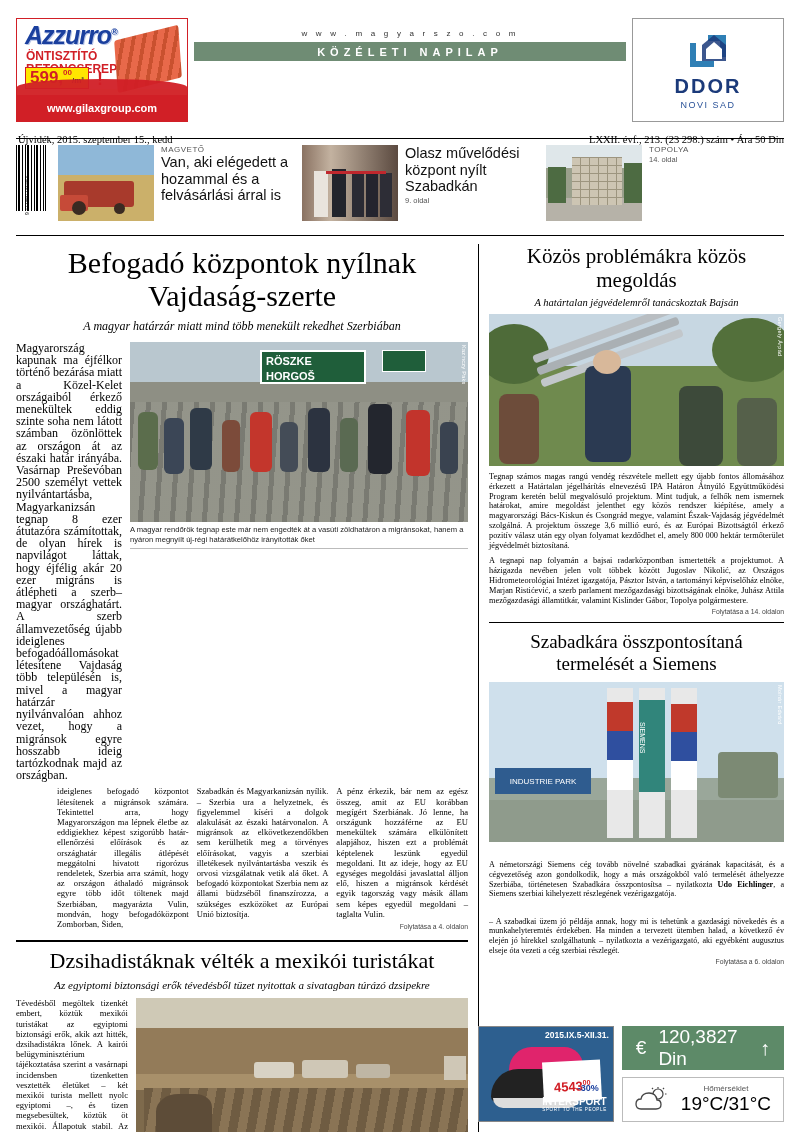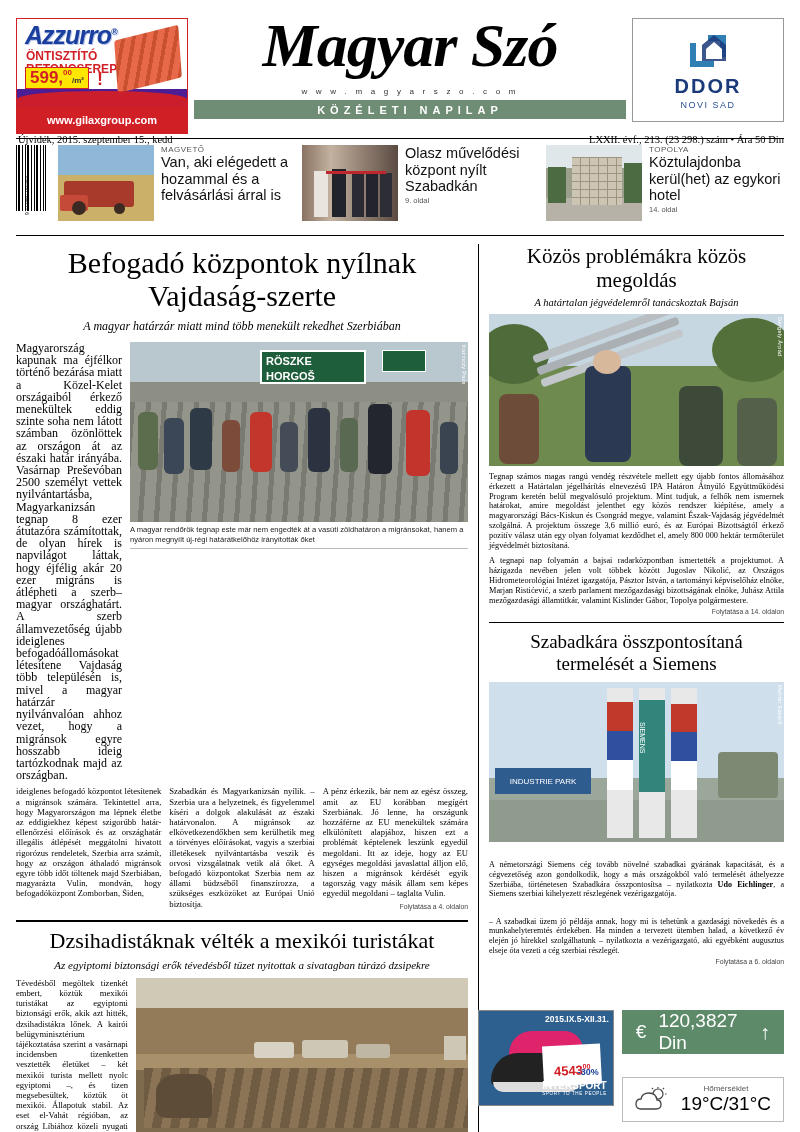--- a/index.html
+++ b/index.html
@@ -10,21 +10,21 @@
     background: #ffffff;
     font-family: "Liberation Serif", "DejaVu Serif", serif;
     color: #000;
     overflow: hidden;
   }
   .page { position: relative; width: 800px; height: 1132px; padding: 0 16px; }
 
   
   .masthead { display: flex; align-items: flex-start; height: 132px; padding-top: 18px; }
   .ad-azzurro {
-    width: 172px; height: 116px; border: 1px solid #d11f26; background:#4c1d95;
+    width: 172px; height: 104px; border: 1px solid #d11f26; background:#fef9c3;
     position: relative; overflow: hidden; flex: 0 0 auto;
   }
   .az-top { height: 70px; position: relative; background:#fff; }
   .az-logo {
     font-family: "Liberation Sans", sans-serif; font-weight: bold; font-style: italic;
     font-size: 25px; color: #1a3f9e; letter-spacing: -1px; padding-left: 8px; padding-top: 2px;
     text-shadow: 1px 1px 0 #b9c6e8;
   }
   .az-logo sup { font-size: 9px; vertical-align: super; }
   .az-l2 { font-family:"Liberation Sans",sans-serif; font-weight:bold; font-size:12px; color:#d11f26; padding-left:9px; line-height:13px;}
@@ -120,21 +120,21 @@
     width:100%; height:180px; background:#9aa; position:relative; overflow:hidden;
   }
   .photo-credit {
     position:absolute; right:1px; top:3px; writing-mode: vertical-rl;
     font-size:5.5px; color:#fff; font-family:"Liberation Sans",sans-serif; letter-spacing:.3px;
   }
   .cap {
     font-family:"Liberation Sans",sans-serif; font-size:7.6px; line-height:10px; color:#222;
     padding-top:3px; border-bottom:1px solid #bbb; padding-bottom:3px;
   }
-  .cols3 { display:flex; gap:8px; margin-top:5px; }
+  .cols3 { display:flex; gap:8px; margin-top:5px;margin-left:41px; }
   .cols3 .c { flex:1 1 0; font-size:8.6px; line-height:10.2px; text-align:justify; font-family:"Liberation Serif",serif;}
   .cont-note { font-family:"Liberation Sans",sans-serif; font-size:6.8px; text-align:right; color:#444; margin-top:3px;}
 
   
   .hl-2 { text-align:center; font-size:21px; line-height:24px; font-family:"Liberation Serif",serif;}
   .deck-2 { text-align:center; font-style:italic; font-size:10.5px; margin-top:5px;}
   .photo-r { width:100%; height:152px; background:#8a9; margin-top:6px; position:relative; overflow:hidden;}
   .r-body { font-size:8.3px; line-height:9.8px; text-align:justify; margin-top:6px; font-family:"Liberation Serif",serif;}
   .rule-thin { border-top:1px solid #000; margin:7px 0 0 0;}
 
@@ -163,21 +163,21 @@
   .sh1 { position:absolute; left:12px; bottom:18px; width:86px; height:34px; background:#222; border-radius:40px 34px 14px 10px; }
   .sh1:after{ content:''; position:absolute; left:2px; bottom:-5px; width:86px; height:10px; background:#ddd; border-radius:0 0 20px 20px;}
   .sh2 { position:absolute; left:30px; bottom:46px; width:74px; height:28px; background:#e0246c; border-radius:34px 28px 12px 8px;}
 
   .right-stack { flex:1; display:flex; flex-direction:column; gap:7px;}
   .euro-box {
     background:#5d8a68; color:#fff; height:44px; display:flex; align-items:center;
     padding:0 14px; font-family:"Liberation Sans",sans-serif; font-size:19px; gap:12px;
   }
   .euro-box .arrow { margin-left:auto; font-size:20px;}
-  .temp-box { border:1px solid #bbb; height:45px; display:flex; align-items:center; padding:0 12px; gap:12px;margin-top:16px;}
+  .temp-box { border:1px solid #bbb; height:45px; display:flex; align-items:center; padding:0 12px; gap:12px;}
   .temp-label { font-family:"Liberation Sans",sans-serif; font-size:8px; color:#555; text-align:center; flex:1; }
   .temp-val { font-family:"Liberation Sans",sans-serif; font-size:19px; }
   .wicon { width:34px; height:26px; position:relative; flex:0 0 auto;}
   .blob { position:absolute; border-radius:50%; }
 </style>
 </head>
 <body>
 
 <div class="page">
 
@@ -192,21 +192,20 @@
         <div class="az-price">
           <span>599,</span><small>00</small><span class="m2">/m²</span>
         </div>
         <div class="az-bang">!</div>
       </div>
       <div class="az-swoosh"></div>
       <div class="az-bottom">www.gilaxgroup.com</div>
     </div>
 
     <div class="mast-center">
-      <div class="mast-title">Magyar Szó</div>
       <div class="mast-url">w w w . m a g y a r s z o . c o m</div>
       <div class="mast-strip">KÖZÉLETI NAPILAP</div>
     </div>
 
     <div class="ad-ddor">
       <div class="ddor-mark">
         <svg width="44" height="40" viewBox="0 0 44 40">
           <path d="M4 12 L4 36 L28 36 L28 30 L10 30 L10 12 Z" fill="#2f7fb5"></path>
           <path d="M22 4 L40 4 L40 26 L34 26 L34 10 L22 10 Z" fill="#2f7fb5"></path>
           <path d="M16 14 L28 4 L40 14 L40 30 L16 30 Z" fill="#1b3a7a" opacity="0.85"></path>
@@ -266,21 +265,20 @@
     <div class="teaser">
       <div class="teaser-photo">
         <div style="position:absolute;inset:0;background:linear-gradient(#dfe7ea 0 30%,#9aa08c 30% 70%,#b6b2a8 70% 100%)"></div>
         <div style="position:absolute;left:26px;top:12px;width:50px;height:48px;background:#cdc5b3"></div>
         <div style="position:absolute;left:26px;top:12px;width:50px;height:48px;background:repeating-linear-gradient(0deg,transparent 0 7px,#9d957f 7px 8px),repeating-linear-gradient(90deg,transparent 0 8px,#9d957f 8px 9px)"></div>
         <div style="position:absolute;left:2px;top:22px;width:18px;height:36px;background:#4d6b42"></div>
         <div style="position:absolute;left:78px;top:18px;width:18px;height:40px;background:#4d6b42"></div>
       </div>
       <div class="teaser-txt">
         <div class="teaser-kicker">TOPOLYA</div>
-        <div class="teaser-title">Köztulajdonba kerül(het) az egykori hotel</div>
         <div class="teaser-page">14. oldal</div>
       </div>
     </div>
   </div>
 
   <div class="main-rule"></div>
 
   <div class="content">
 
     <div class="col-left">

